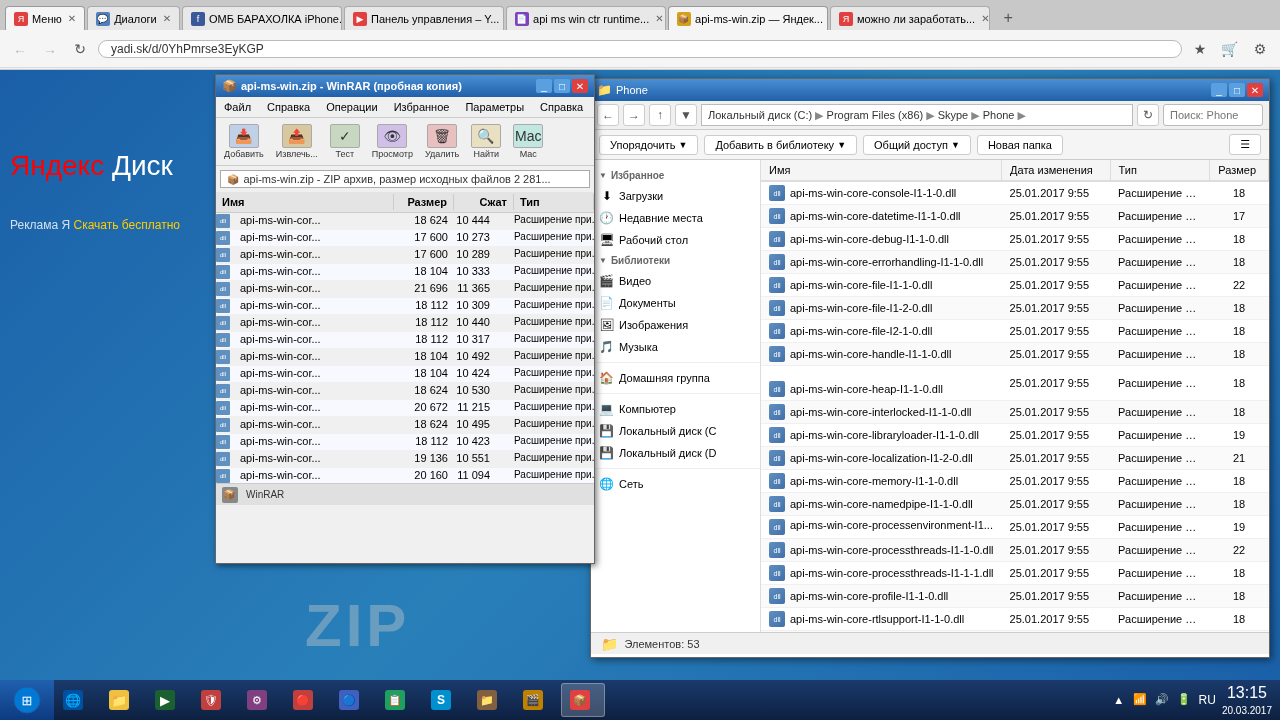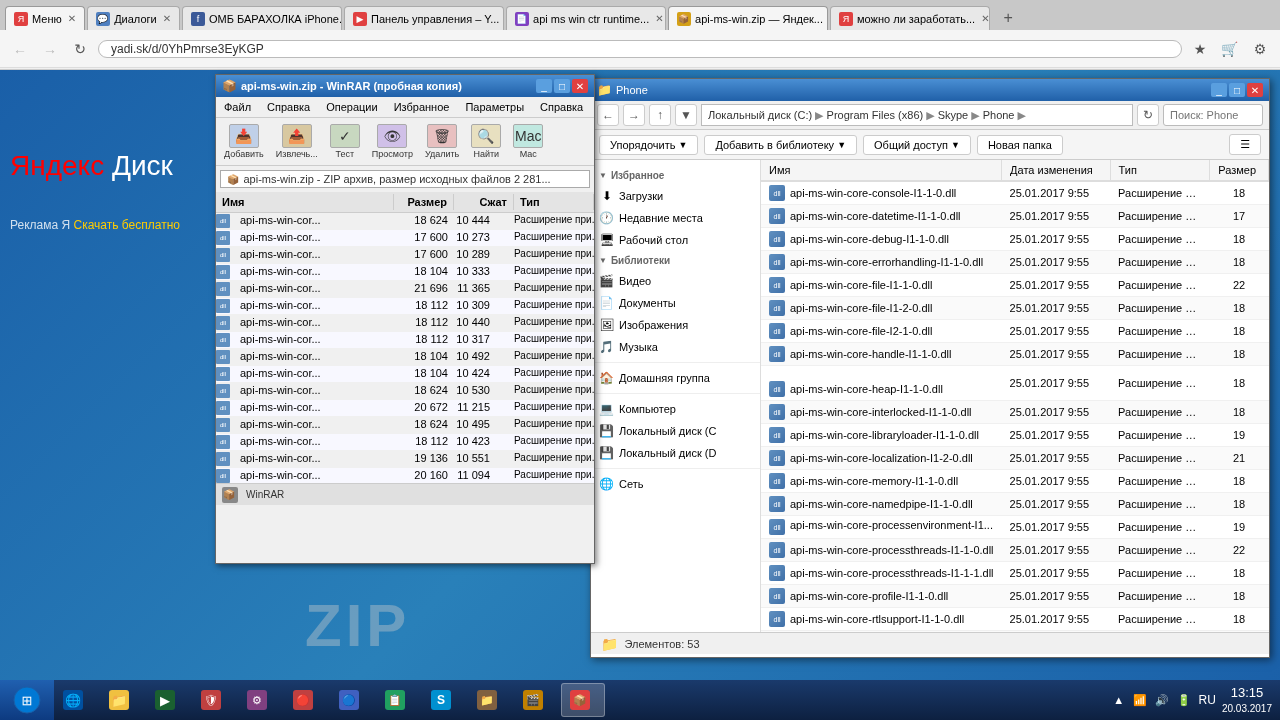--- a/index.html
+++ b/index.html
@@ -113,21 +113,21 @@
     .taskbar { position: absolute; bottom: 0; left: 0; right: 0; height: 40px; background: linear-gradient(to bottom, #1a3a6c, #0d2040); display: flex; align-items: center; z-index: 100; }
     .start-btn { width: 54px; height: 40px; display: flex; align-items: center; justify-content: center; background: linear-gradient(to bottom, #2060b0, #0d3a80); cursor: pointer; }
     .start-icon { width: 28px; height: 28px; }
     .taskbar-btn { height: 34px; padding: 0 8px; display: flex; align-items: center; gap: 5px; cursor: pointer; border-radius: 3px; font-size: 11px; color: white; min-width: 44px; max-width: 100px; margin: 0 1px; }
     .taskbar-btn.active { background: rgba(255,255,255,0.2); border: 1px solid rgba(255,255,255,0.3); }
     .taskbar-icon { width: 20px; height: 20px; border-radius: 3px; flex-shrink: 0; display: flex; align-items: center; justify-content: center; font-size: 12px; }
     .taskbar-spacer { flex: 1; }
     .taskbar-tray { display: flex; align-items: center; gap: 6px; padding: 0 8px; color: white; font-size: 11px; }
     .tray-icon { width: 16px; height: 16px; display: flex; align-items: center; justify-content: center; font-size: 11px; cursor: pointer; }
     .tray-clock { text-align: center; line-height: 1.4; }
-    .tray-clock-time { font-size: 13px; }
+    .tray-clock-time { font-size: 16px; }
     .tray-clock-date { font-size: 10px; }
   </style>
 </head>
 <body>
 
 <div class="browser-chrome">
   <div class="tab-bar">
     <div class="tab active">
       <div class="tab-icon red">Я</div>
       <span>Меню</span>

